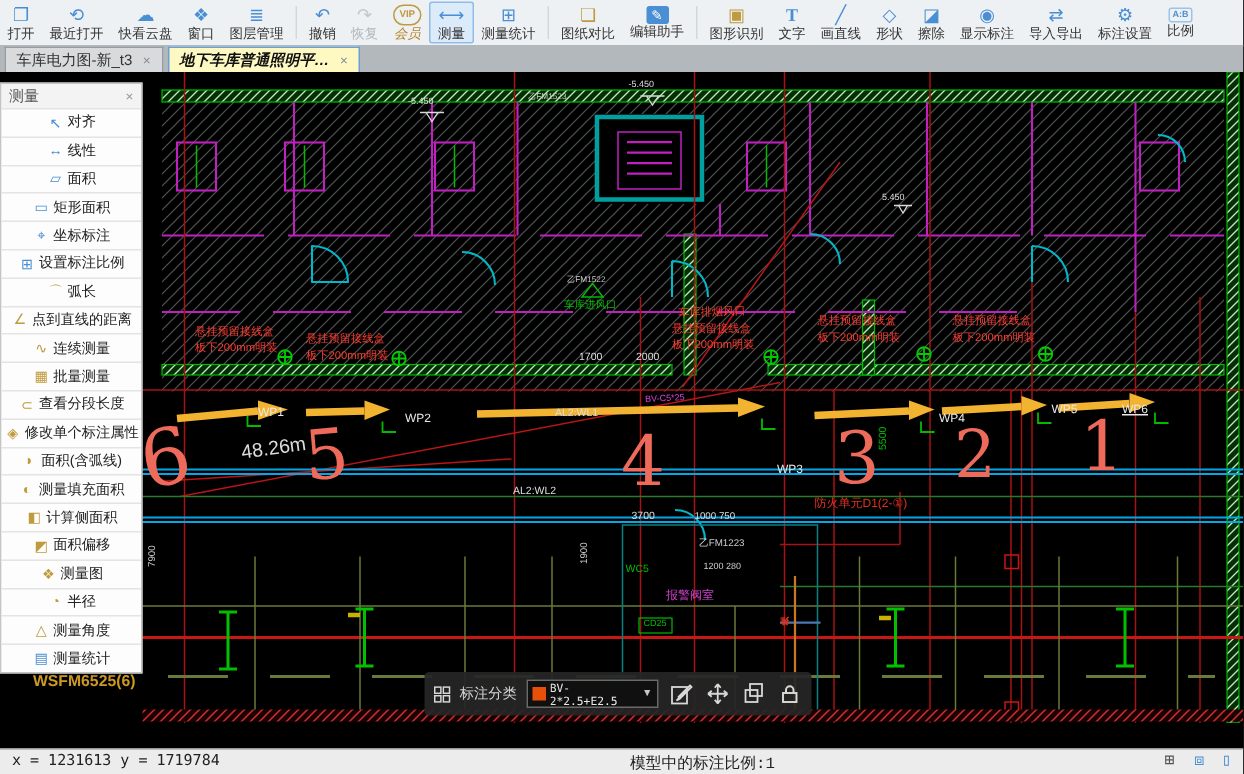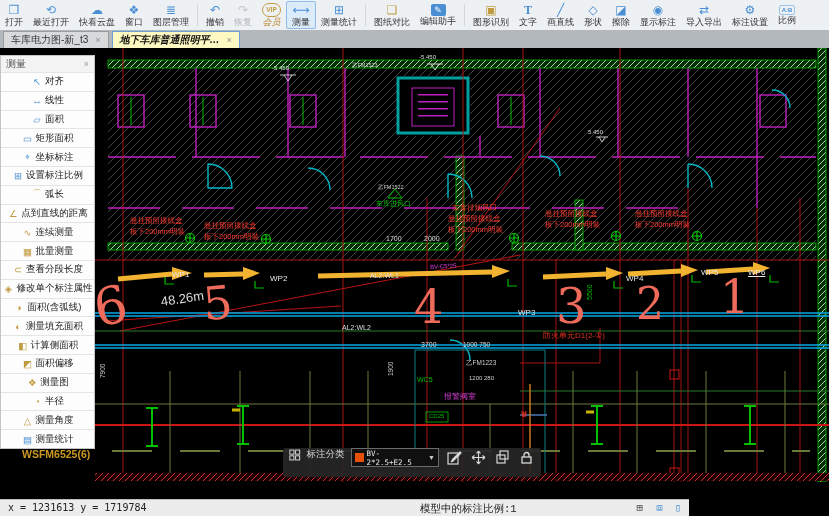--- a/index.html
+++ b/index.html
@@ -38,35 +38,35 @@
   .panel{position:absolute;top:55px;left:0;width:95px;background:#f0f0f0;border:1px solid #c4c4c4;
          box-sizing:border-box;z-index:30;}
   .ptitle{height:16px;display:flex;align-items:center;padding:0 5px;font-size:10px;color:#555;background:#f3f3f3;}
   .ptitle .x{margin-left:auto;color:#999;font-size:9px;}
   .pi{height:17.8px;display:flex;align-items:center;justify-content:center;gap:2px;background:#fdfdfd;
       border-top:1px solid #e4e4e4;font-size:9.5px;color:#222;white-space:nowrap;overflow:hidden;}
   .pi .ic{width:12px;text-align:center;font-size:9.5px;color:#c09a3e;flex:0 0 auto;}
   .pi .ic.b{color:#4a8fd4;}
   
   .fbar{position:absolute;left:283px;top:400px;width:258px;height:29px;background:rgba(38,38,38,.93);
-        border-radius:3px;display:flex;align-items:flex-start;padding:0 6px;box-sizing:border-box;gap:6px;z-index:20;}
+        border-radius:3px;display:flex;align-items:center;padding:0 6px;box-sizing:border-box;gap:6px;z-index:20;}
   .fbar .lbl{color:#d8d8d8;font-size:9.5px;white-space:nowrap;}
   .dd{width:106px;height:19px;background:#101010;border:1px solid #6a6a6a;display:flex;align-items:center;
       padding:0 3px;box-sizing:border-box;gap:3px;}
   .dd .sw{width:9px;height:9px;flex:0 0 auto;}
   .dd .val{color:#e8e8e8;font-size:7.5px;font-family:"DejaVu Sans Mono",monospace;flex:1;overflow:hidden;}
   .dd .car{color:#c8c8c8;font-size:7px;}
   .fico{width:18px;height:18px;display:flex;align-items:center;justify-content:center;flex:0 0 auto;}
   
   .ltabs{position:absolute;top:482px;left:0;width:829px;height:17px;background:#cfcfcf;
          border-top:1px solid #a8a8a8;display:flex;align-items:stretch;box-sizing:border-box;}
   .ltab{font-size:10px;display:flex;align-items:center;padding:0 16px;
         clip-path:polygon(7px 0,calc(100% - 7px) 0,100% 100%,0 100%);background:#e7e7e7;color:#222;margin-left:-4px;}
   .ltab.active{background:#2f2f2f;color:#fff;margin-left:6px;}
-  .status{position:absolute;top:499px;left:0;width:689px;height:17px;background:#ececec;
+  .status{position:absolute;top:499px;left:0;width:829px;height:17px;background:#ececec;
           border-top:1px solid #bdbdbd;font-size:10.5px;color:#222;box-sizing:border-box;}
   .status span{position:absolute;top:2px;font-family:Liberation Mono, monospace;}
   .sic{position:absolute;top:2px;font-size:11px;line-height:12px;color:#4a8fd4;}
 </style>
 </head>
 <body>
 
 <div id="app">
 
   <div class="toolbar">

